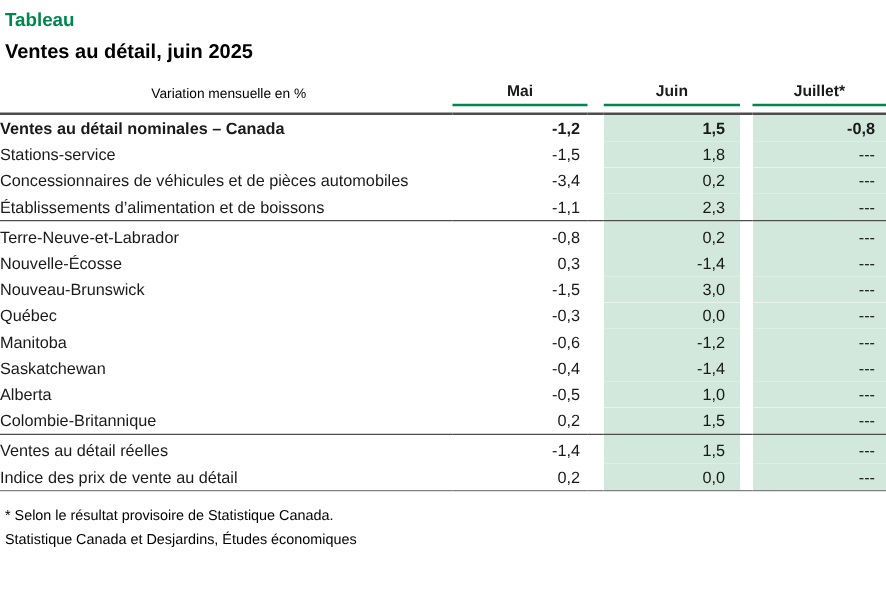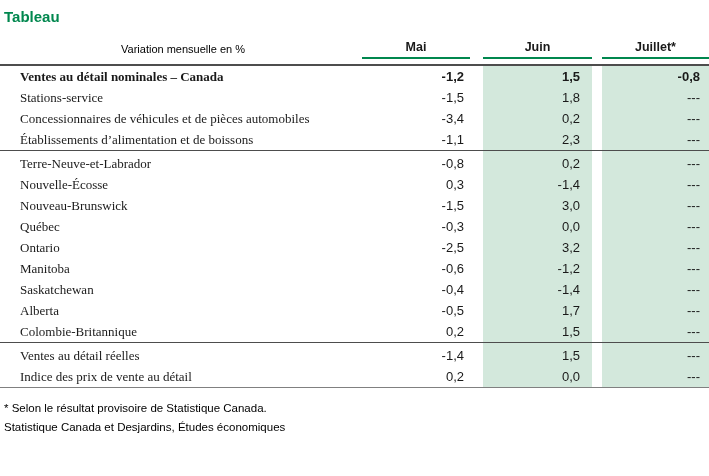--- a/index.html
+++ b/index.html
@@ -46,38 +46,39 @@
   }
   thead th.col{
     text-align:center;border-bottom:2px solid var(--accent);
   }
   thead tr.spacer td{height:7px;border:none;background:#fff;}
 
   tbody td{
     font-size:13px;line-height:21px;height:21px;
     white-space:nowrap;overflow:hidden;
   }
-  tbody td.label{text-align:left;padding-left:20px;font-family:Liberation Serif, serif;}
+  tbody td.label{text-align:left;padding-left:0;}
   tbody td.num{text-align:right;}
   tbody td.mai{padding-right:6px;}
   tbody td.juin{padding-right:12px;}
   tbody td.juillet{padding-right:9px;}
   tbody td.band{background:var(--band);}
   tbody tr.first-row td{border-top:2px solid var(--rule-dark);}
   tbody tr.section-start td{border-top:1.5px solid var(--rule-dark);padding-top:2px;}
   tbody tr.last-row td{border-bottom:1px solid var(--rule-light);}
   tbody tr.bold td{font-weight:700;}
 
   .footnotes{margin-top:11px;padding-left:4px;font-size:11.5px;line-height:19px;color:#000;}
 </style>
 </head>
 <body>
 
 <div class="page">
   <div class="kicker">Tableau</div>
+  <div class="title">Ventes au détail, juin 2025</div>
 
   <table>
     <colgroup>
       <col class="c-label">
         <col class="c-mai">
         <col class="c-gap1">
       <col class="c-juin">
         <col class="c-gap2">
         <col class="c-juillet">
     </colgroup>
@@ -153,48 +154,40 @@
         </tr>
         <tr>
           <td class="label">Québec</td>
           <td class="num mai">-0,3</td>
           <td class="gap"></td>
           <td class="num juin band">0,0</td>
           <td class="gap"></td>
           <td class="num juillet band">---</td>
         </tr>
         <tr>
-          <td class="label">Ontario</td>
-          <td class="num mai">-2,5</td>
-          <td class="gap"></td>
-          <td class="num juin band">3,2</td>
-          <td class="gap"></td>
-          <td class="num juillet band">---</td>
-        </tr>
-        <tr>
           <td class="label">Manitoba</td>
           <td class="num mai">-0,6</td>
           <td class="gap"></td>
           <td class="num juin band">-1,2</td>
           <td class="gap"></td>
           <td class="num juillet band">---</td>
         </tr>
         <tr>
           <td class="label">Saskatchewan</td>
           <td class="num mai">-0,4</td>
           <td class="gap"></td>
           <td class="num juin band">-1,4</td>
           <td class="gap"></td>
           <td class="num juillet band">---</td>
         </tr>
         <tr>
           <td class="label">Alberta</td>
           <td class="num mai">-0,5</td>
           <td class="gap"></td>
-          <td class="num juin band">1,7</td>
+          <td class="num juin band">1,0</td>
           <td class="gap"></td>
           <td class="num juillet band">---</td>
         </tr>
         <tr>
           <td class="label">Colombie-Britannique</td>
           <td class="num mai">0,2</td>
           <td class="gap"></td>
           <td class="num juin band">1,5</td>
           <td class="gap"></td>
           <td class="num juillet band">---</td>

